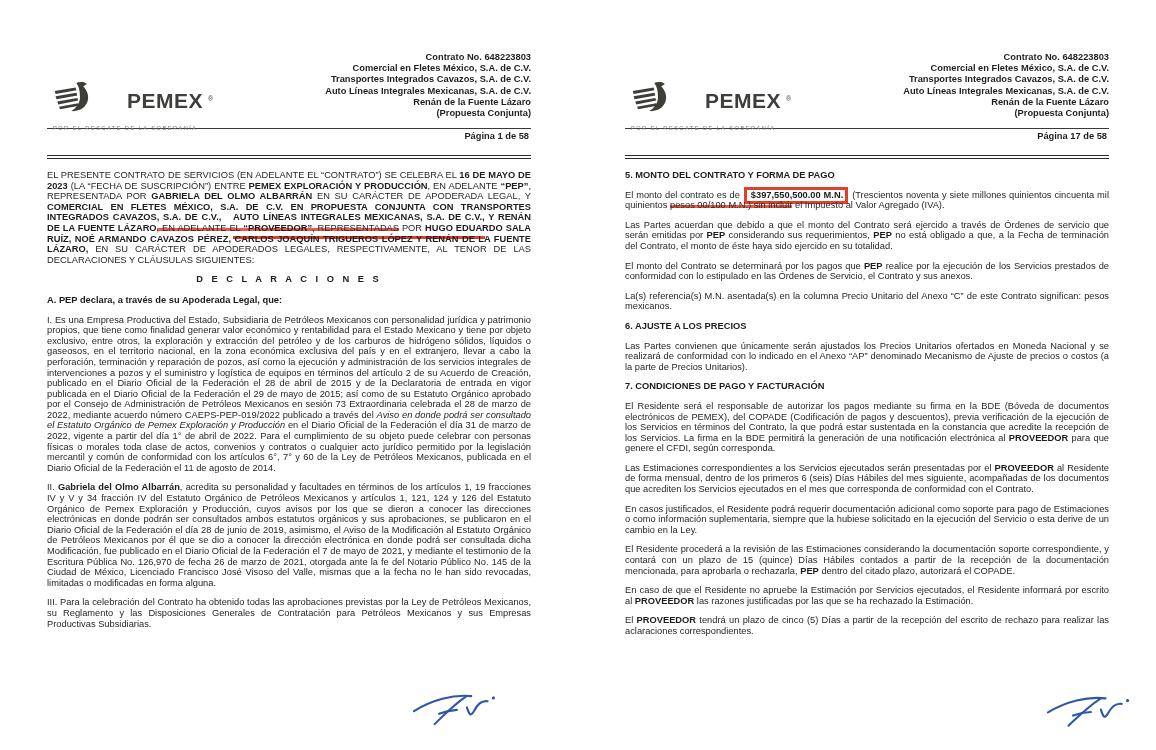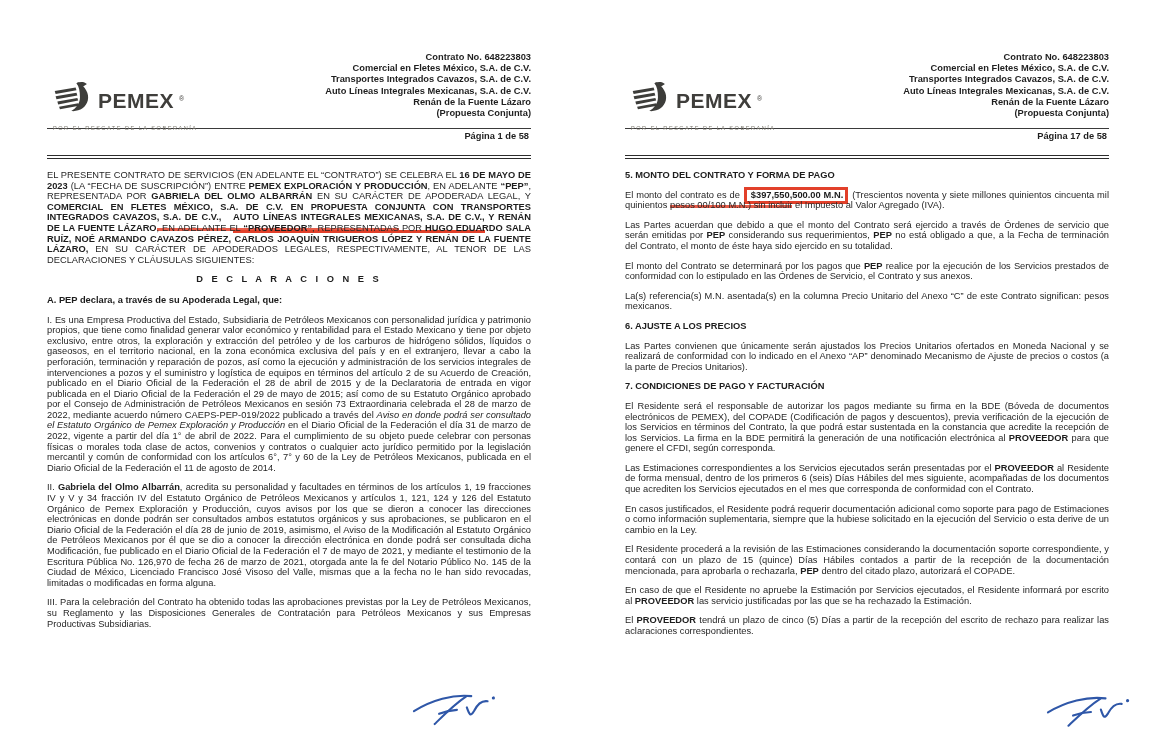--- a/index.html
+++ b/index.html
@@ -15,36 +15,36 @@
   .page {
     position: relative;
     width: 578px; height: 750px;
     padding: 52px 47px 0 47px;
     overflow: hidden;
   }
   
   .hdr { position: relative; min-height: 70px; }
   .logo { position: absolute; left: 6px; top: 28px; width: 200px; }
   .logo-row { display: flex; align-items: center; gap: 5px; }
-  .logo-text { font-weight: bold; font-size: 21px; letter-spacing: 0.5px; color: #3f3e3b; line-height: 1; }
+  .logo-text { font-weight: bold; font-size: 21px; letter-spacing: 0.5px; color: #3f3e3b; line-height: 1; margin-left: 29px; }
   .logo-reg { font-size: 7px; color: #3f3e3b; position: relative; top: -2px; }
   .logo-tagline { margin-top: 5px; font-size: 5.6px; letter-spacing: 1.5px; color: #7d7a70; white-space: nowrap; }
   .hdr-right { text-align: right; font-weight: bold; font-size: 9.3px; line-height: 11.2px; color: #1f1f1f; }
   .rule-thin { border-top: 1.2px solid #3a3a3a; margin-top: 6px; }
   .page-label-row { text-align: right; font-weight: bold; font-size: 9.3px; padding: 2px 2px 13px 0; color: #1f1f1f; }
   .rule-double { height: 4px; border-top: 1.8px solid #2c2c2c; border-bottom: 1.2px solid #2c2c2c; margin-top: 1px; }
   
   .body-text { margin-top: 11px; font-size: 9.3px; line-height: 10.6px; text-align: justify; color: #262626; }
   .para { margin: 0 0 9px 0; }
   .h-section { font-weight: bold; margin: 1px 0 9px 0; color: #1d1d1d; }
   .h-center { font-weight: bold; text-align: center; letter-spacing: 3px; margin: 3px 0 10px 0; color: #1d1d1d; }
   .b { font-weight: bold; color: #1d1d1d; }
   .i { font-style: italic; }
   
-  .red-underline { border-bottom: 3px solid var(--red, #e2402a); padding-bottom: 8px; margin-left: 8px; }
+  .red-underline { border-bottom: 3px solid var(--red, #e2402a); padding-bottom: 14px; margin-left: 8px; }
   .red-strike {
     background-image: linear-gradient(to bottom, transparent 46%, rgba(226,64,42,0.85) 46%, rgba(226,64,42,0.85) 76%, transparent 76%);
   }
   .red-box {
     border: 3px solid var(--red, #e2402a);
     padding: 0 2px 1px 4px;
     margin: 0 1px;
     white-space: nowrap;
     font-weight: bold;
   }
@@ -154,21 +154,21 @@
         <p class="para"><span>Las Partes acuerdan que debido a que el monto del Contrato será ejercido a través de Órdenes de servicio que serán emitidas por </span><span class="b">PEP</span><span> considerando sus requerimientos, </span><span class="b">PEP</span><span> no está obligado a que, a la Fecha de terminación del Contrato, el monto de éste haya sido ejercido en su totalidad.</span></p>
         <p class="para"><span>El monto del Contrato se determinará por los pagos que </span><span class="b">PEP</span><span> realice por la ejecución de los Servicios prestados de conformidad con lo estipulado en las Órdenes de Servicio, el Contrato y sus anexos.</span></p>
         <p class="para"><span>La(s) referencia(s) M.N. asentada(s) en la columna Precio Unitario del Anexo “C” de este Contrato significan: pesos mexicanos.</span></p>
         <div class="h-section">6. AJUSTE A LOS PRECIOS</div>
         <p class="para"><span>Las Partes convienen que únicamente serán ajustados los Precios Unitarios ofertados en Moneda Nacional y se realizará de conformidad con lo indicado en el Anexo “AP” denominado Mecanismo de Ajuste de precios o costos (a la parte de Precios Unitarios).</span></p>
         <div class="h-section">7. CONDICIONES DE PAGO Y FACTURACIÓN</div>
         <p class="para"><span>El Residente será el responsable de autorizar los pagos mediante su firma en la BDE (Bóveda de documentos electrónicos de PEMEX), del COPADE (Codificación de pagos y descuentos), previa verificación de la ejecución de los Servicios en términos del Contrato, la que podrá estar sustentada en la constancia que acredite la recepción de los Servicios. La firma en la BDE permitirá la generación de una notificación electrónica al </span><span class="b">PROVEEDOR</span><span> para que genere el CFDI, según corresponda.</span></p>
         <p class="para"><span>Las Estimaciones correspondientes a los Servicios ejecutados serán presentadas por el </span><span class="b">PROVEEDOR</span><span> al Residente de forma mensual, dentro de los primeros 6 (seis) Días Hábiles del mes siguiente, acompañadas de los documentos que acrediten los Servicios ejecutados en el mes que corresponda de conformidad con el Contrato.</span></p>
         <p class="para"><span>En casos justificados, el Residente podrá requerir documentación adicional como soporte para pago de Estimaciones o como información suplementaria, siempre que la hubiese solicitado en la ejecución del Servicio o esta derive de un cambio en la Ley.</span></p>
         <p class="para"><span>El Residente procederá a la revisión de las Estimaciones considerando la documentación soporte correspondiente, y contará con un plazo de 15 (quince) Días Hábiles contados a partir de la recepción de la documentación mencionada, para aprobarla o rechazarla, </span><span class="b">PEP</span><span> dentro del citado plazo, autorizará el COPADE.</span></p>
-        <p class="para"><span>En caso de que el Residente no apruebe la Estimación por Servicios ejecutados, el Residente informará por escrito al </span><span class="b">PROVEEDOR</span><span> las servicio justificadas por las que se ha rechazado la Estimación.</span></p>
+        <p class="para"><span>En caso de que el Residente no apruebe la Estimación por Servicios ejecutados, el Residente informará por escrito al </span><span class="b">PROVEEDOR</span><span> las razones justificadas por las que se ha rechazado la Estimación.</span></p>
         <p class="para"><span>El </span><span class="b">PROVEEDOR</span><span> tendrá un plazo de cinco (5) Días a partir de la recepción del escrito de rechazo para realizar las aclaraciones correspondientes.</span></p>
       </div>
 
     <div class="signature sig-2">
       <svg width="90" height="42" viewBox="0 0 90 42" aria-hidden="true">
         <g fill="none" stroke="#2f57a8" stroke-width="2.1" stroke-linecap="round">
           <path d="M4 21 C 22 11, 44 6, 62 9"></path>
           <path d="M24 35 C 33 27, 45 16, 57 9"></path>
           <path d="M29 25 C 35 23, 41 22, 47 22"></path>
           <path d="M57 20 C 59 27, 60 30, 64 24 C 68 17, 73 14, 78 15"></path>

